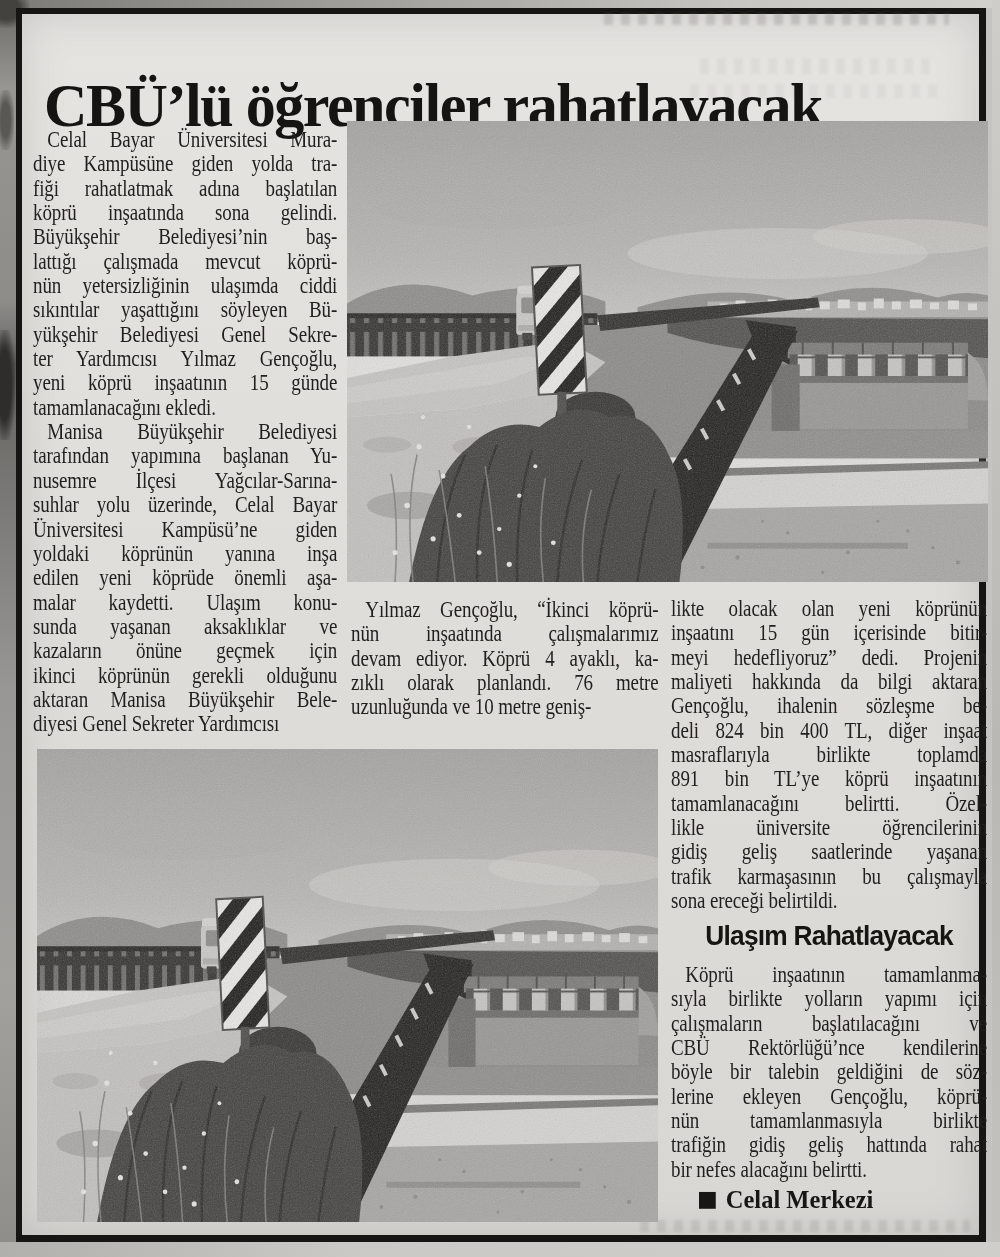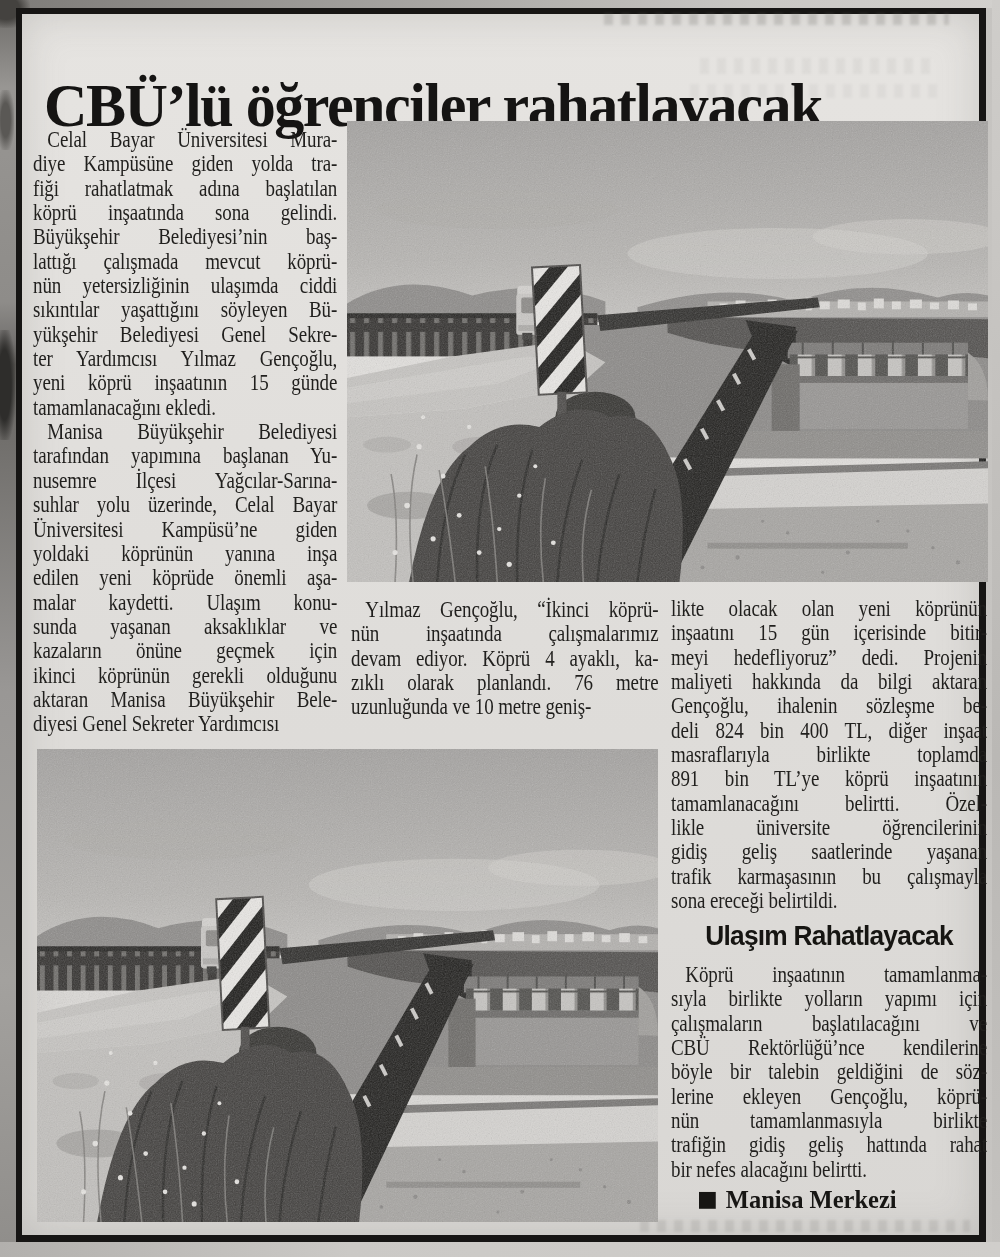--- a/index.html
+++ b/index.html
@@ -328,21 +328,21 @@
       <div class="ln">CBÜ Rektörlüğü’nce kendilerine</div>
       <div class="ln">böyle bir talebin geldiğini de söz-</div>
       <div class="ln">lerine ekleyen Gençoğlu, köprü-</div>
       <div class="ln">nün tamamlanmasıyla birlikte</div>
       <div class="ln">trafiğin gidiş geliş hattında rahat</div>
       <div class="ln">bir nefes alacağını belirtti.</div>
     </div>
 
   <div class="byline">
     <span class="bullet">■</span>
-    <span>Manisa Merkezi</span>
+    <span>Celal Merkezi</span>
   </div>
 
   <div class="photo photo-bottom">
     <svg viewBox="0 0 640 470" preserveAspectRatio="none">
         <use href="#bridge-scene"></use>
       </svg>
   </div>
 </div>
 
 </body></html>

